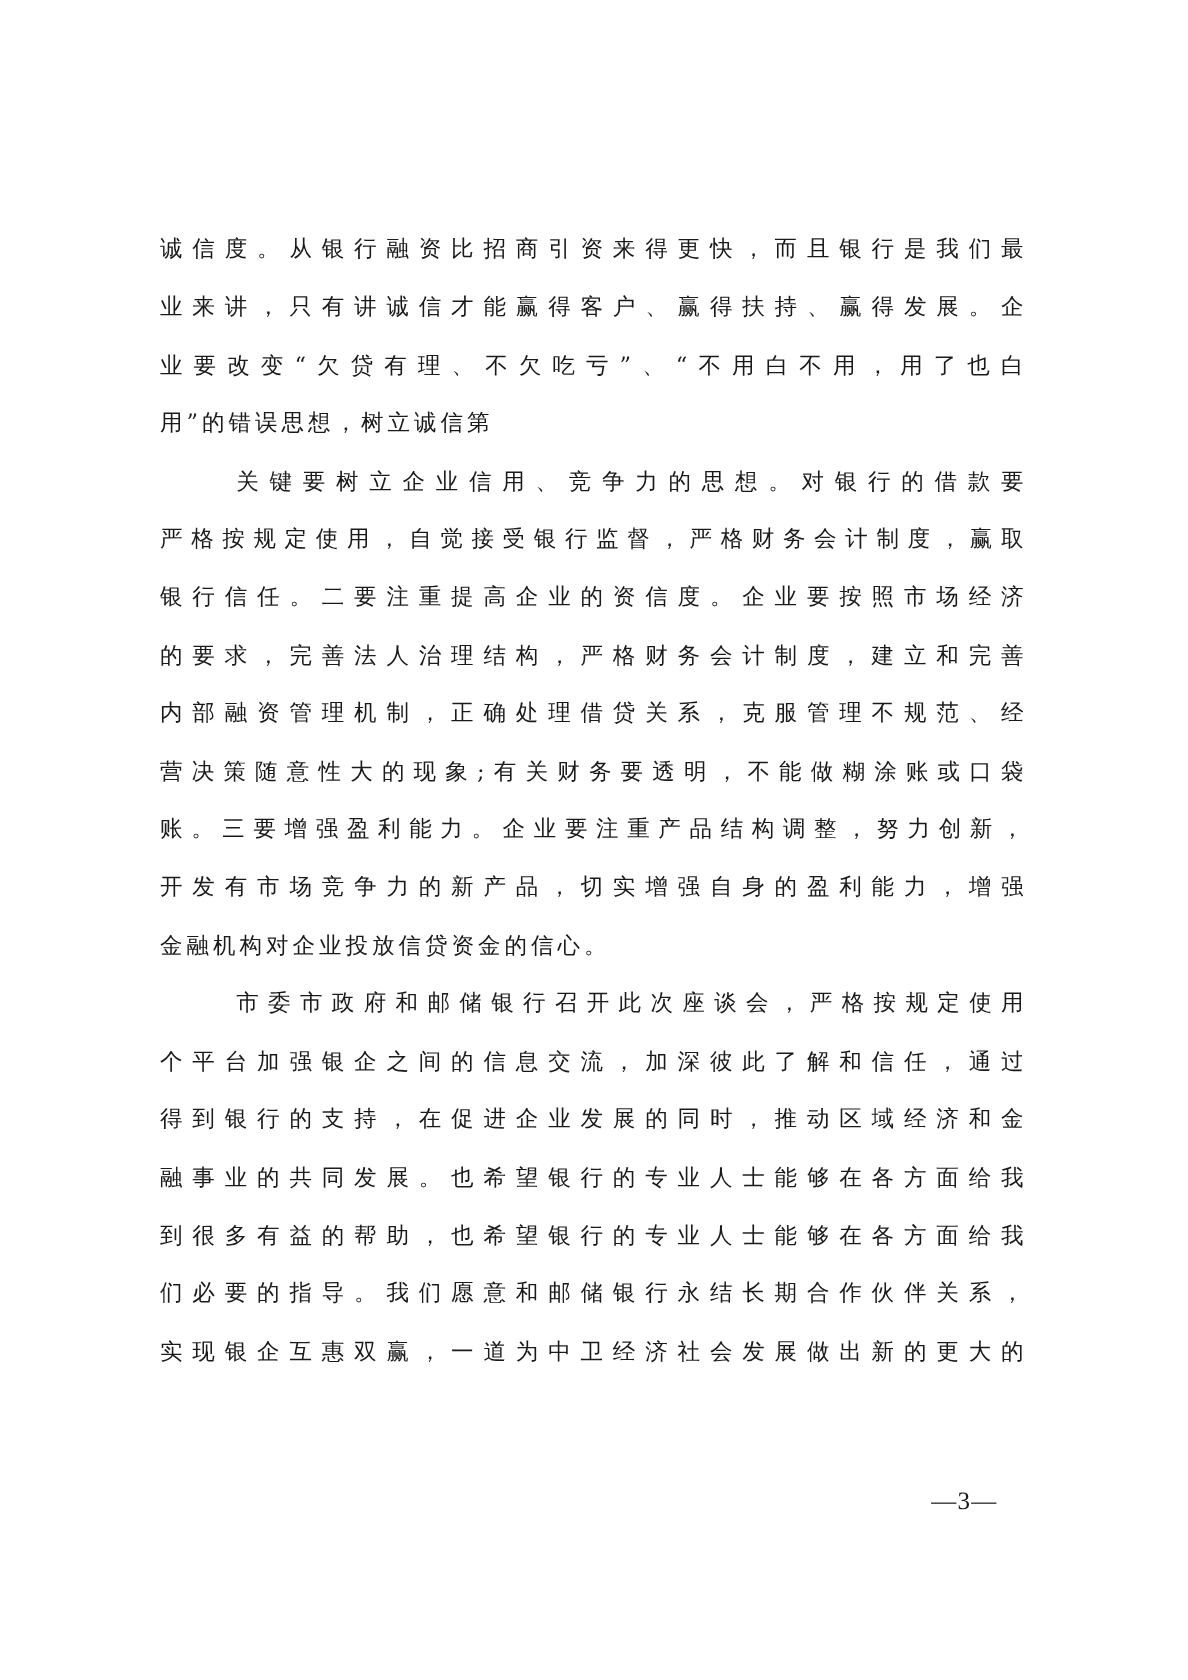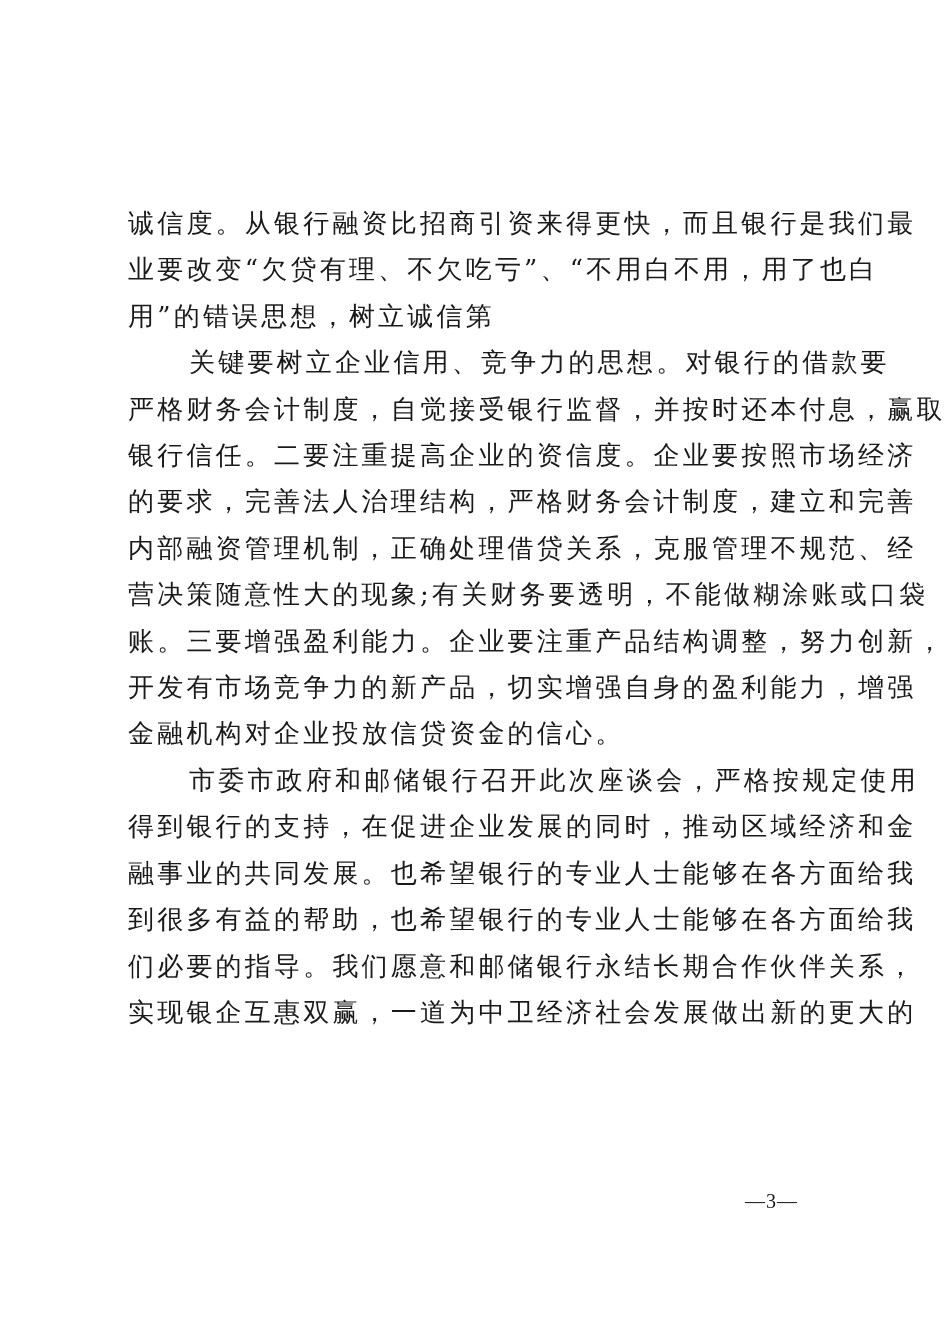--- a/index.html
+++ b/index.html
@@ -3,23 +3,22 @@
 <meta charset="utf-8">
 <style>
   html, body { margin: 0; padding: 0; background: #ffffff; }
   body { width: 950px; height: 1344px; position: relative; overflow: hidden; }
   .page {
     position: absolute;
     left: 128px;
     top: 177px;
     width: 694px;
     font-family: "DejaVu Serif", "Liberation Serif", serif;
-    font-size: 26px;
+    font-size: 18px;
     color: #1a1a1a;
-    margin-top: 23px;
   }
   .para {
     margin: 0;
     line-height: 46.4px;
     text-align: justify;
     text-justify: inter-character;
     letter-spacing: 3.2px;
     word-break: break-all;
   }
   .line { display: block; white-space: nowrap; text-align-last: justify; }
@@ -33,36 +32,38 @@
     color: #1a1a1a;
     letter-spacing: 1px;
   }
 </style>
 </head>
 <body>
 
 <div class="page">
   <p class="para">
     <span class="line">诚信度。从银行融资比招商引资来得更快，而且银行是我们最</span>
+    <span class="line">业来讲，只有讲诚信才能赢得客户、赢得扶持、赢得发展。企</span>
     <span class="line">业要改变“欠贷有理、不欠吃亏”、“不用白不用，用了也白</span>
     <span class="line last">用”的错误思想，树立诚信第</span>
   </p>
   <p class="para">
     <span class="line" style="padding-left:61px">关键要树立企业信用、竞争力的思想。对银行的借款要</span>
-    <span class="line">严格财务会计制度，自觉接受银行监督，并按时还本付息，赢取</span>
+    <span class="line">严格按规定使用，自觉接受银行监督，严格财务会计制度，赢取</span>
     <span class="line">银行信任。二要注重提高企业的资信度。企业要按照市场经济</span>
     <span class="line">的要求，完善法人治理结构，严格财务会计制度，建立和完善</span>
     <span class="line">内部融资管理机制，正确处理借贷关系，克服管理不规范、经</span>
     <span class="line">营决策随意性大的现象;有关财务要透明，不能做糊涂账或口袋</span>
     <span class="line">账。三要增强盈利能力。企业要注重产品结构调整，努力创新，</span>
     <span class="line">开发有市场竞争力的新产品，切实增强自身的盈利能力，增强</span>
     <span class="line last">金融机构对企业投放信贷资金的信心。</span>
   </p>
   <p class="para">
     <span class="line" style="padding-left:61px">市委市政府和邮储银行召开此次座谈会，严格按规定使用</span>
+    <span class="line">个平台加强银企之间的信息交流，加深彼此了解和信任，通过</span>
     <span class="line">得到银行的支持，在促进企业发展的同时，推动区域经济和金</span>
     <span class="line">融事业的共同发展。也希望银行的专业人士能够在各方面给我</span>
     <span class="line">到很多有益的帮助，也希望银行的专业人士能够在各方面给我</span>
     <span class="line">们必要的指导。我们愿意和邮储银行永结长期合作伙伴关系，</span>
     <span class="line">实现银企互惠双赢，一道为中卫经济社会发展做出新的更大的</span>
   </p>
 </div>
 
 <div class="page-number">—3—</div>
 

